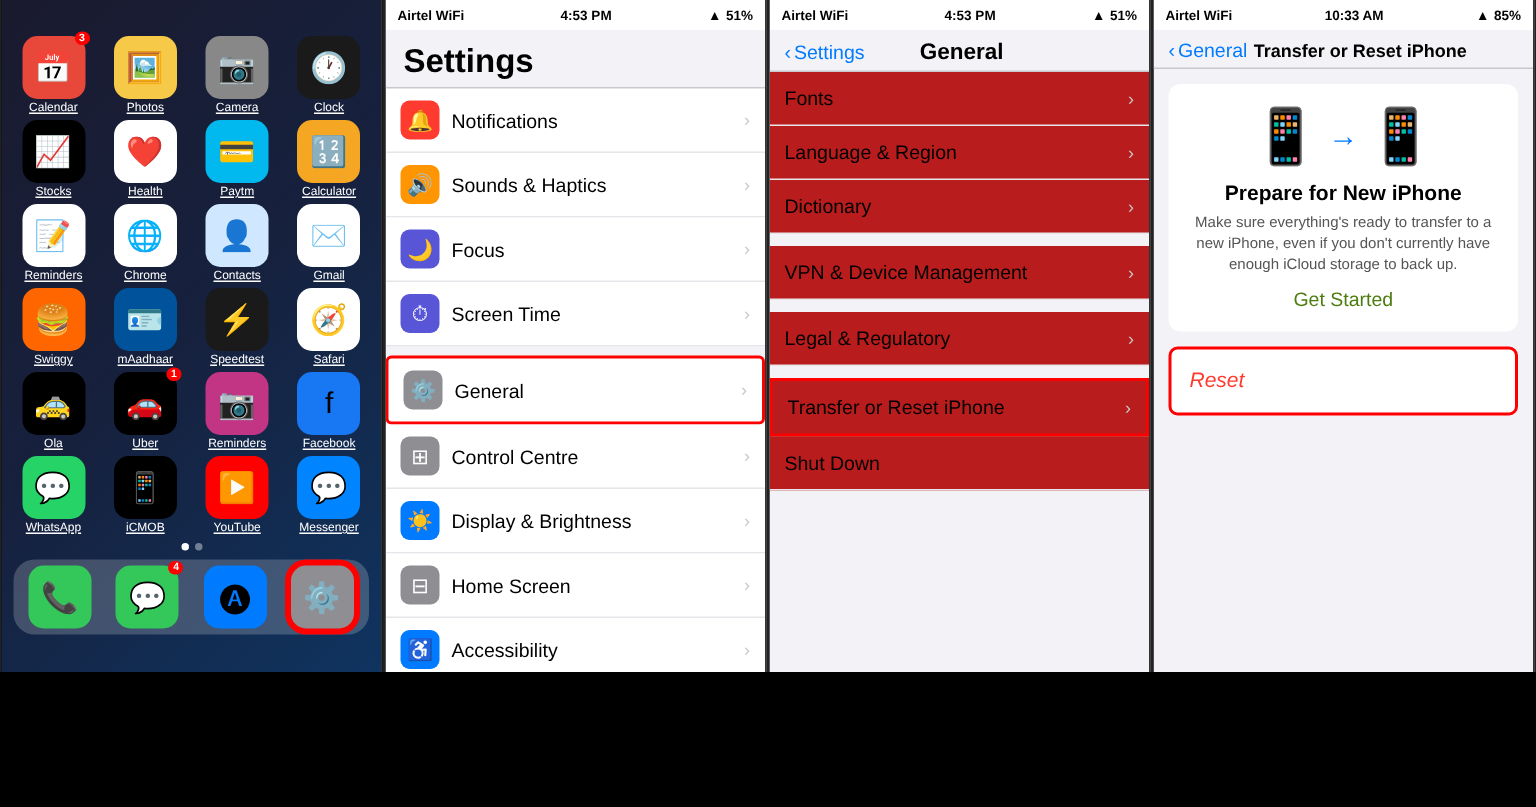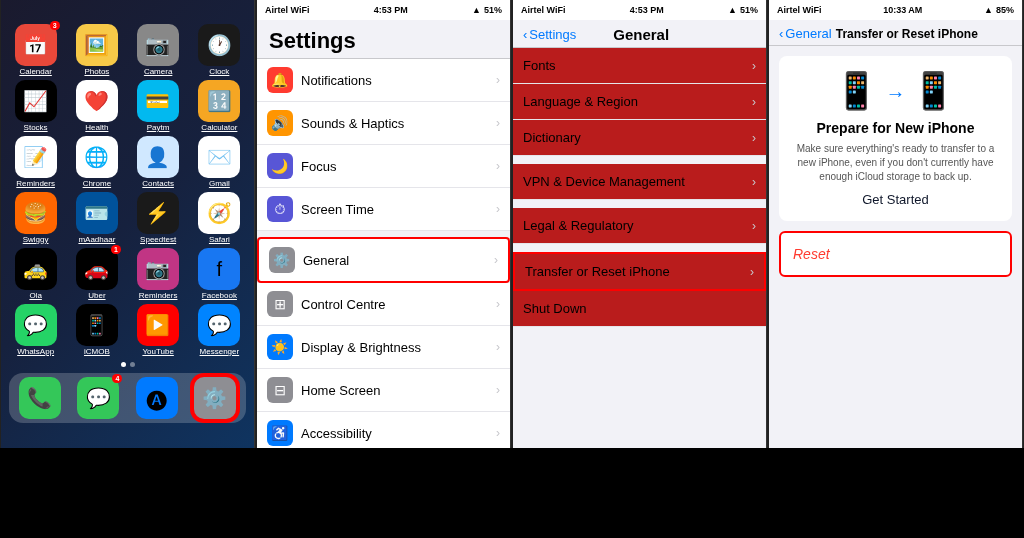--- a/index.html
+++ b/index.html
@@ -247,21 +247,21 @@
       font-weight: 700;
       color: #000;
       margin-bottom: 6px;
     }
     .prepare-desc {
       font-size: 10px;
       color: #555;
       line-height: 1.4;
     }
     .get-started {
-      color: #0f172a;
+      color: #4d7c0f;
       font-size: 13px;
       margin-top: 8px;
       cursor: pointer;
     }
     .reset-section {
       background: #fff;
       border-radius: 6px;
       padding: 12px;
       border: 2px solid red;
       cursor: pointer;

